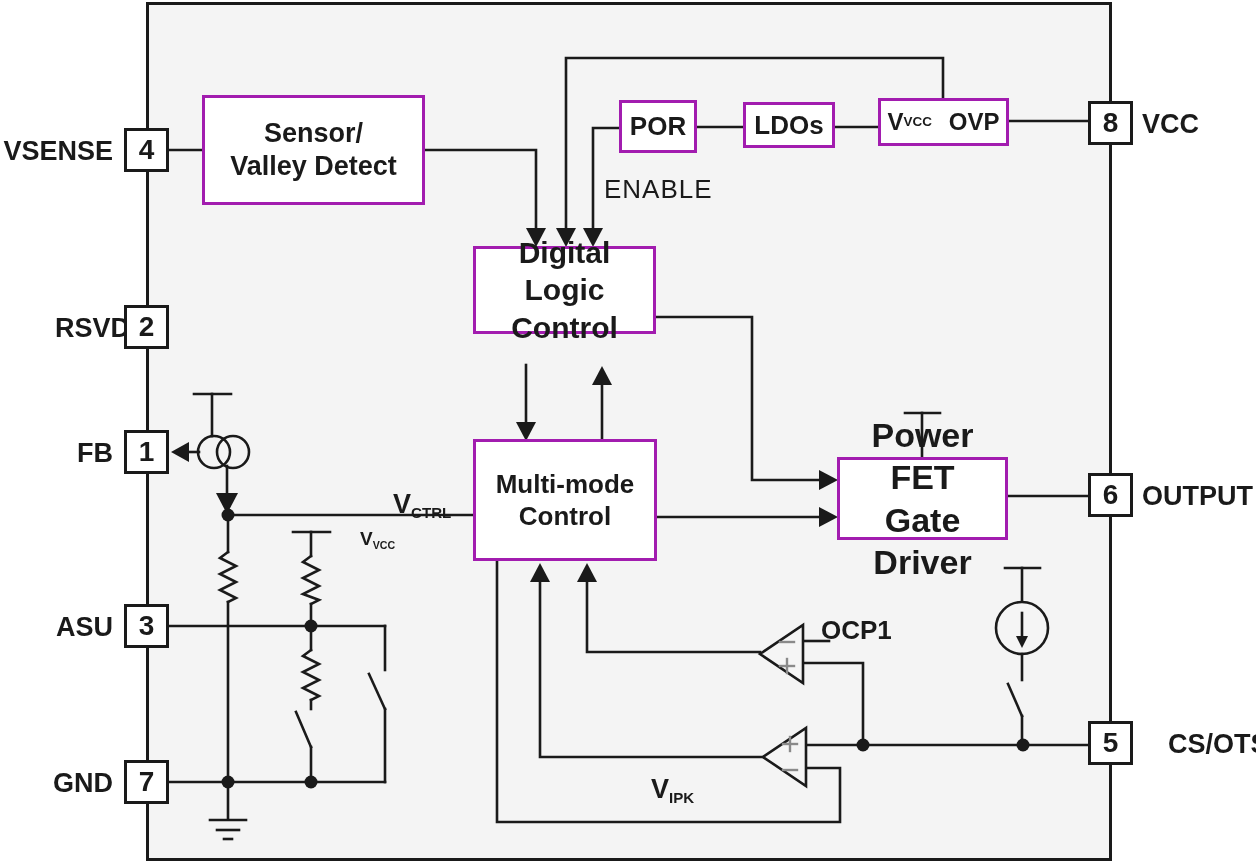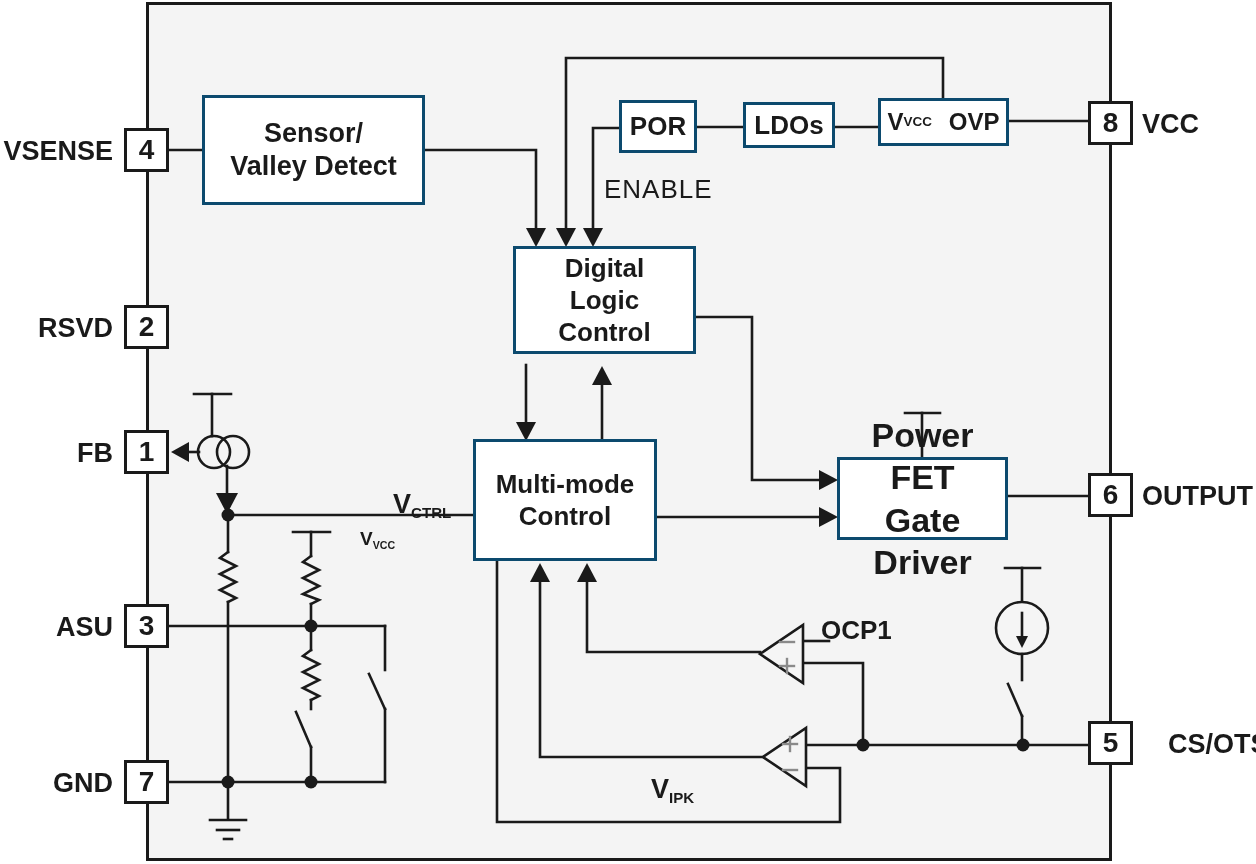--- a/index.html
+++ b/index.html
@@ -6,21 +6,21 @@
   #stage{
     position:relative;width:1256px;height:864px;background:#ffffff;
     font-family:"Liberation Sans",sans-serif;color:#1a1a1a;overflow:hidden;
   }
   #chip{
     position:absolute;left:146px;top:2px;width:966px;height:859px;
     background:#f4f4f4;border:3px solid #1a1a1a;box-sizing:border-box;z-index:1;
   }
   #wires{position:absolute;left:0;top:0;width:1256px;height:864px;z-index:2;}
   .block{
-    position:absolute;background:#ffffff;border:3px solid #0c4a6e;box-sizing:border-box;
+    position:absolute;background:#ffffff;border:3px solid #a21caf;box-sizing:border-box;
     display:flex;flex-direction:column;align-items:center;justify-content:center;
     font-weight:bold;text-align:center;z-index:3;line-height:1.24;
   }
   .pin{
     position:absolute;width:45px;height:44px;background:#ffffff;border:3px solid #1a1a1a;
     box-sizing:border-box;display:flex;align-items:center;justify-content:center;
     font-weight:bold;font-size:28px;z-index:4;
   }
   .pinlabel{position:absolute;font-weight:bold;font-size:27px;z-index:3;white-space:nowrap;}
   .pinlabel.left{left:0;width:113px;text-align:right;}
@@ -175,21 +175,21 @@
   <div class="block" style="left:743px;top:102px;width:92px;height:46px;font-size:26px;">
     <span>LDOs</span>
   </div>
 
   <div class="block" style="left:878px;top:98px;width:131px;height:48px;font-size:24px;flex-direction:row;">
     <span>V</span>
       <span class="b-sub">VCC</span>
       <span class="b-rest">OVP</span>
   </div>
 
-  <div class="block" style="left:473px;top:246px;width:183px;height:108px;font-size:26px;margin-left:40px;">
+  <div class="block" style="left:473px;top:246px;width:183px;height:88px;font-size:30px;">
     <span>Digital</span>
     <span>Logic</span>
     <span>Control</span>
   </div>
 
   <div class="block" style="left:473px;top:439px;width:184px;height:122px;font-size:26px;">
     <span>Multi-mode</span>
     <span>Control</span>
   </div>
 
@@ -217,21 +217,21 @@
     <span>8</span>
     </div>
   <div class="pin" style="left:1088px;top:473px;">
     <span>6</span>
     </div>
   <div class="pin" style="left:1088px;top:721px;">
     <span>5</span>
     </div>
 
   <div class="pinlabel left" style="top:136px;">VSENSE</div>
-  <div class="pinlabel left" style="top:313px;">RSVD</div>
+  <div class="pinlabel left" style="top:313px;padding-left:17px;">RSVD</div>
   <div class="pinlabel left" style="top:438px;">FB</div>
   <div class="pinlabel left" style="top:612px;">ASU</div>
   <div class="pinlabel left" style="top:768px;">GND</div>
   <div class="pinlabel right" style="top:109px;">VCC</div>
   <div class="pinlabel right" style="top:481px;">OUTPUT</div>
   <div class="pinlabel right" style="top:729px;margin-left:26px;">CS/OTS</div>
 
   <div class="sig" style="left:604px;top:174px;font-size:26px;letter-spacing:1px;">ENABLE</div>
   <div class="sig" style="left:821px;top:615px;font-size:26px;font-weight:bold;">OCP1</div>
   <div class="sig" style="left:393px;top:456px;font-size:27px;font-weight:bold;margin-top:33px;">

